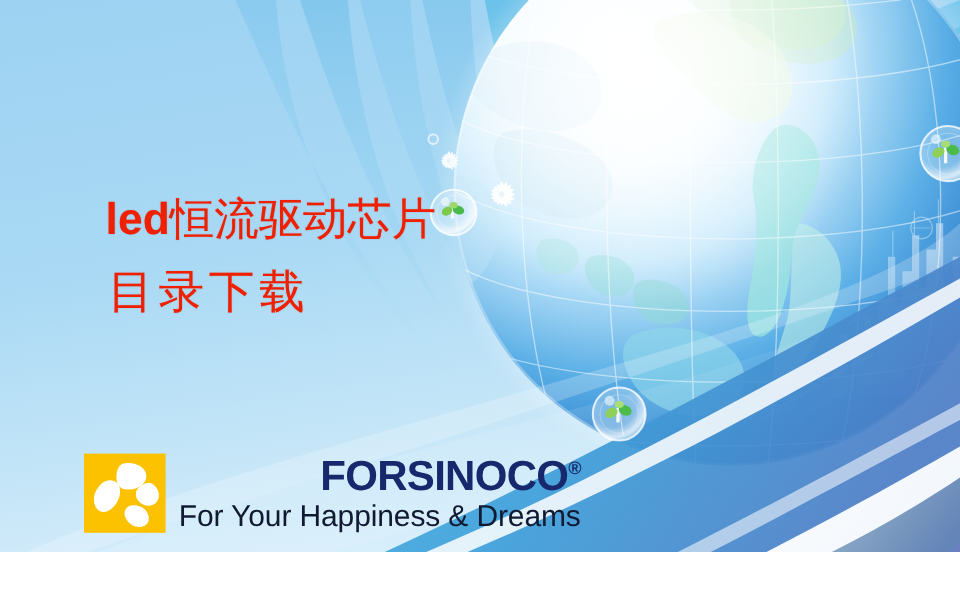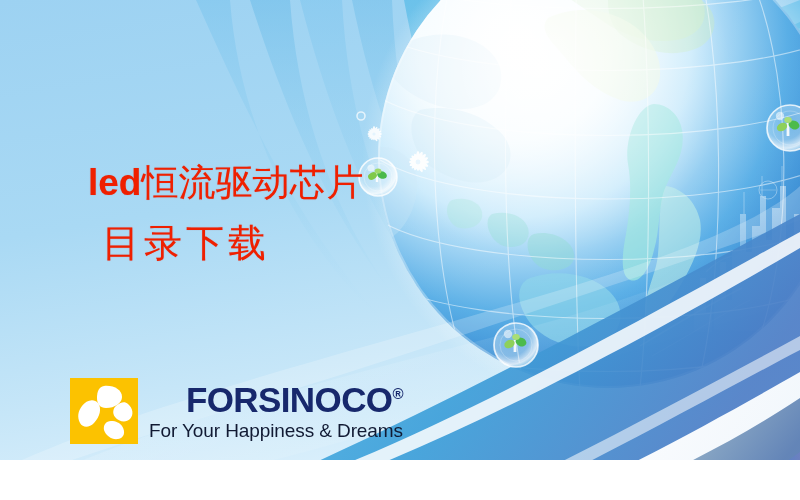--- a/index.html
+++ b/index.html
@@ -39,21 +39,21 @@
   .title-line-1 .latin {
     font-family: "Liberation Sans", sans-serif;
     font-weight: 700;
   }
   .title-line-1 .han {
     font-family: "DejaVu Serif", "Liberation Serif", serif;
     font-weight: 400;
   }
   .title-line-2 {
     margin-top: 23px;
-    margin-left: 14px;
+    margin-left: 2px;
     font-size: 38px;
     letter-spacing: 4px;
     font-family: "DejaVu Serif", "Liberation Serif", serif;
     white-space: nowrap;
   }
 
   
   #logo-block {
     position: absolute;
     left: 70px;
@@ -79,21 +79,21 @@
     line-height: 1;
     white-space: nowrap;
   }
   #logo-wordmark sup {
     font-size: 15px;
     vertical-align: super;
     line-height: 0;
   }
   #logo-tagline {
     font-family: "Liberation Sans", sans-serif;
-    font-size: 19px;
+    font-size: 25px;
     color: #111a33;
     line-height: 1;
     margin-top: 4px;
     letter-spacing: -0.1px;
     white-space: nowrap;
   }
 </style>
 </head>
 <body>
 

